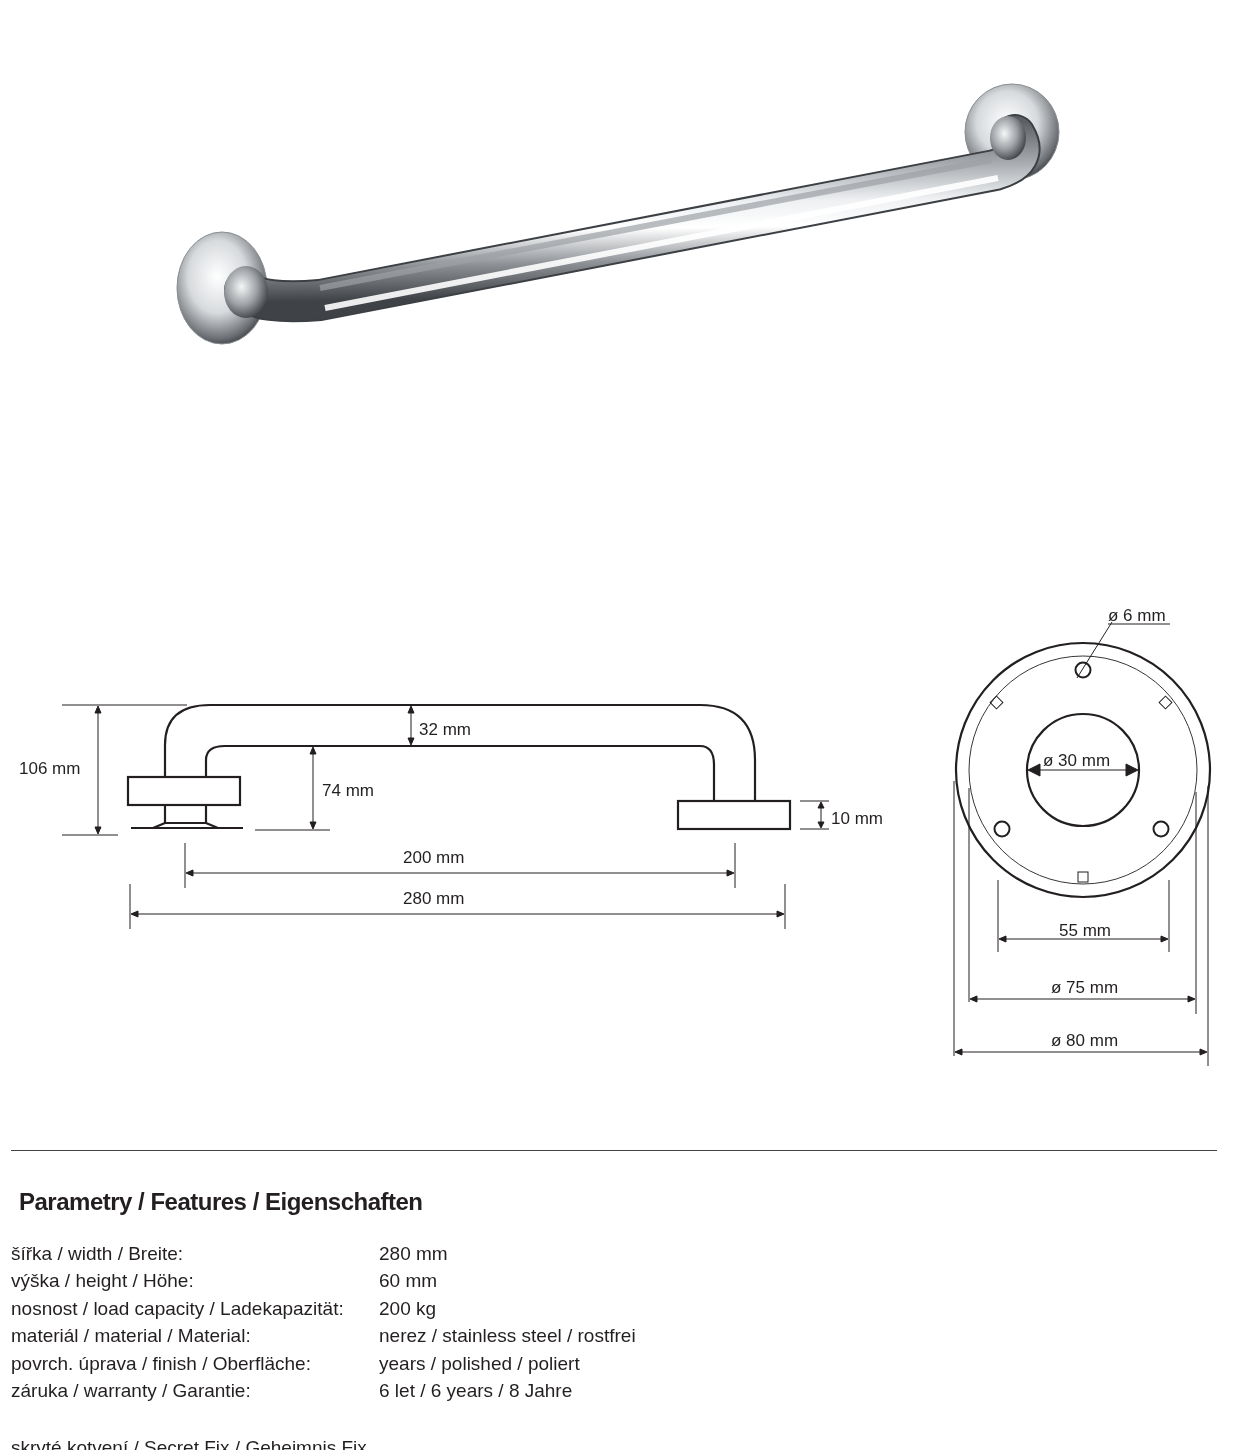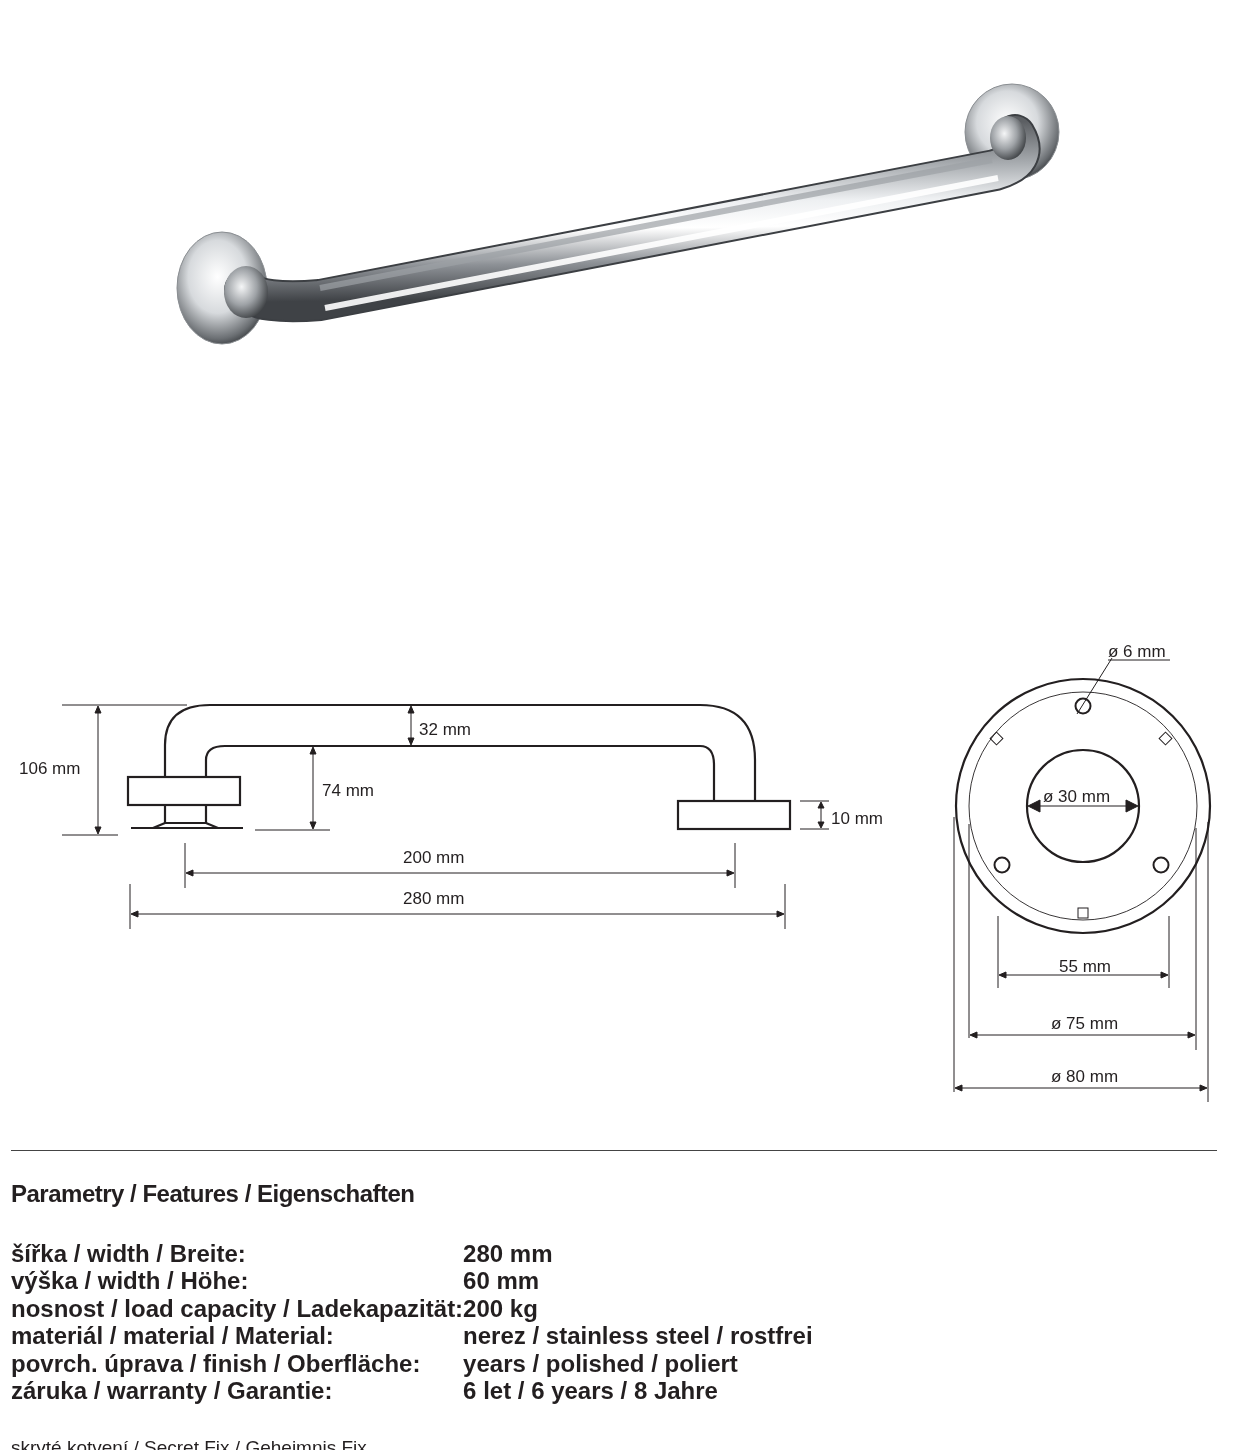--- a/index.html
+++ b/index.html
@@ -3,32 +3,32 @@
   <meta charset="utf-8">
   <style>
     html, body { margin: 0; padding: 0; background: #ffffff; }
     body {
       width: 1244px; height: 1450px; overflow: hidden; position: relative;
       font-family: "Liberation Sans", "DejaVu Sans", sans-serif; color: #231f20;
     }
     .abs { position: absolute; }
     #product-photo { left: 150px; left: 150px; top: 60px; width: 950px; height: 320px; }
     #side-view { left: 0; top: 590px; width: 920px; height: 360px; }
-    #plate-view { left: 930px; top: 626px; width: 314px; height: 490px; text-align: center; }
+    #plate-view { left: 930px; top: 590px; width: 314px; height: 490px; text-align: center; }
     .dim-text { font-family: "Liberation Sans", "DejaVu Sans", sans-serif; font-size: 17px; fill: #231f20; }
     #divider { left: 11px; top: 1150px; width: 1206px; height: 0; border-top: 1.5px solid #444; }
     #features-title {
-      left: 11px; top: 1180px; margin: 0;
+      left: 11px; top: 1180px; margin: 8px;
       font-family: "Liberation Sans", sans-serif; font-weight: bold; font-size: 24px;
       letter-spacing: -0.5px; color: #231f20;
     }
     #features-table { left: 11px; top: 1240px; border-collapse: collapse; }
     #features-table td {
-      padding: 0; height: 27.4px; font-size: 24px; line-height: 27.4px;
-      white-space: nowrap; vertical-align: top; color: #231f20; font-weight: bold;
+      padding: 0; height: 27.4px; font-size: 19px; line-height: 27.4px;
+      white-space: nowrap; vertical-align: top; color: #231f20;
     }
     #features-table td.lbl { width: 368px; }
     #cutoff { left: 11px; top: 1434px; font-size: 19px; line-height: 27px; white-space: nowrap; }
   </style>
 </head>
 <body>
 
 <div id="product-photo" class="abs">
   <svg width="950" height="320" viewBox="0 0 950 320">
     <defs>
@@ -179,21 +179,21 @@
 
 <h2 id="features-title" class="abs">Parametry / Features / Eigenschaften</h2>
 
 <table id="features-table" class="abs">
   <tbody>
     <tr>
       <td class="lbl">šířka / width / Breite:</td>
       <td>280 mm</td>
     </tr>
     <tr>
-      <td class="lbl">výška / width / Höhe:</td>
+      <td class="lbl">výška / height / Höhe:</td>
       <td>60 mm</td>
     </tr>
     <tr>
       <td class="lbl">nosnost / load capacity / Ladekapazität:</td>
       <td>200 kg</td>
     </tr>
     <tr>
       <td class="lbl">materiál / material / Material:</td>
       <td>nerez / stainless steel / rostfrei</td>
     </tr>

